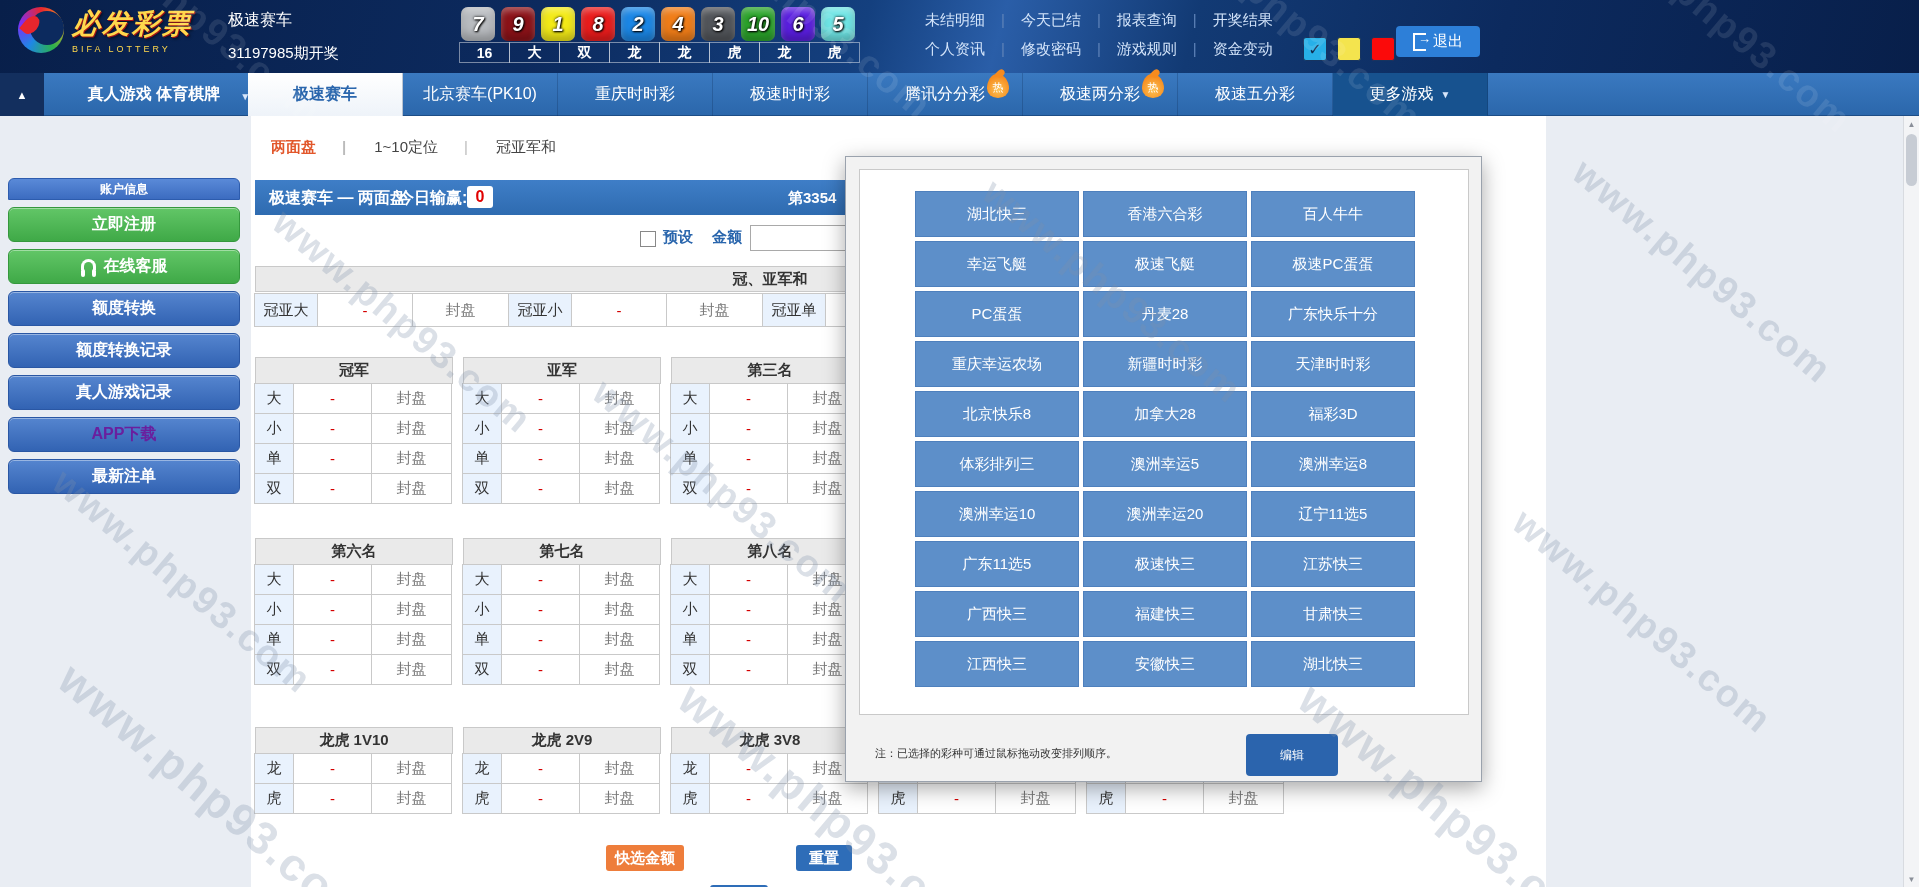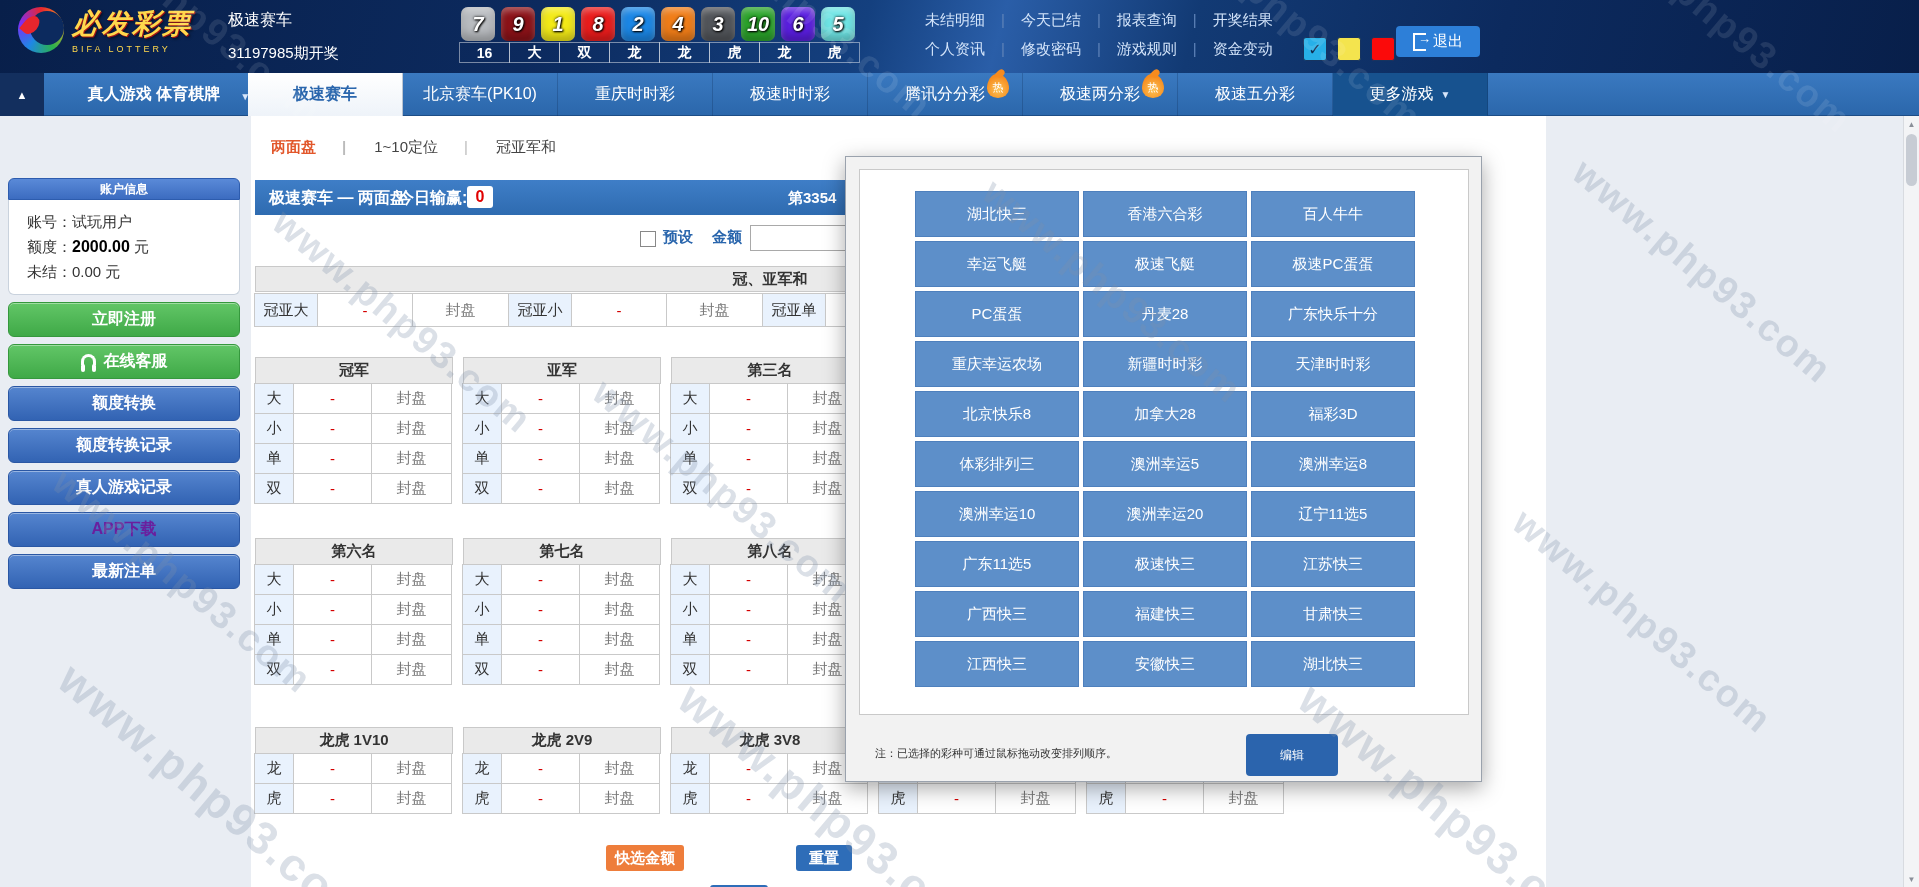--- a/index.html
+++ b/index.html
@@ -254,32 +254,20 @@
         <div class="tab" data-state="open">
           <span>更多游戏</span>
           <span class="caret">▼</span>
 
         </div>
       </div>
   </div>
 
   <div class="sidebar">
     <div class="acct-header">账户信息</div>
-    <div class="acct-box">
-
-    <div class="acct-row" data-em="">
-          <span>账号：</span><span class="val">试玩用户</span><span></span>
-        </div>
-        <div class="acct-row" data-em="bold">
-          <span>额度：</span><span class="val">2000.00</span><span> 元</span>
-        </div>
-        <div class="acct-row" data-em="">
-          <span>未结：</span><span class="val">0.00</span><span> 元</span>
-        </div>
-      </div>
     <div>
 
     <div class="side-btn" data-style="green" data-icon="">
 
           <span>立即注册</span>
         </div>
         <div class="side-btn" data-style="green" data-icon="headset">
           <span class="hs"></span>
           <span>在线客服</span>
         </div>

